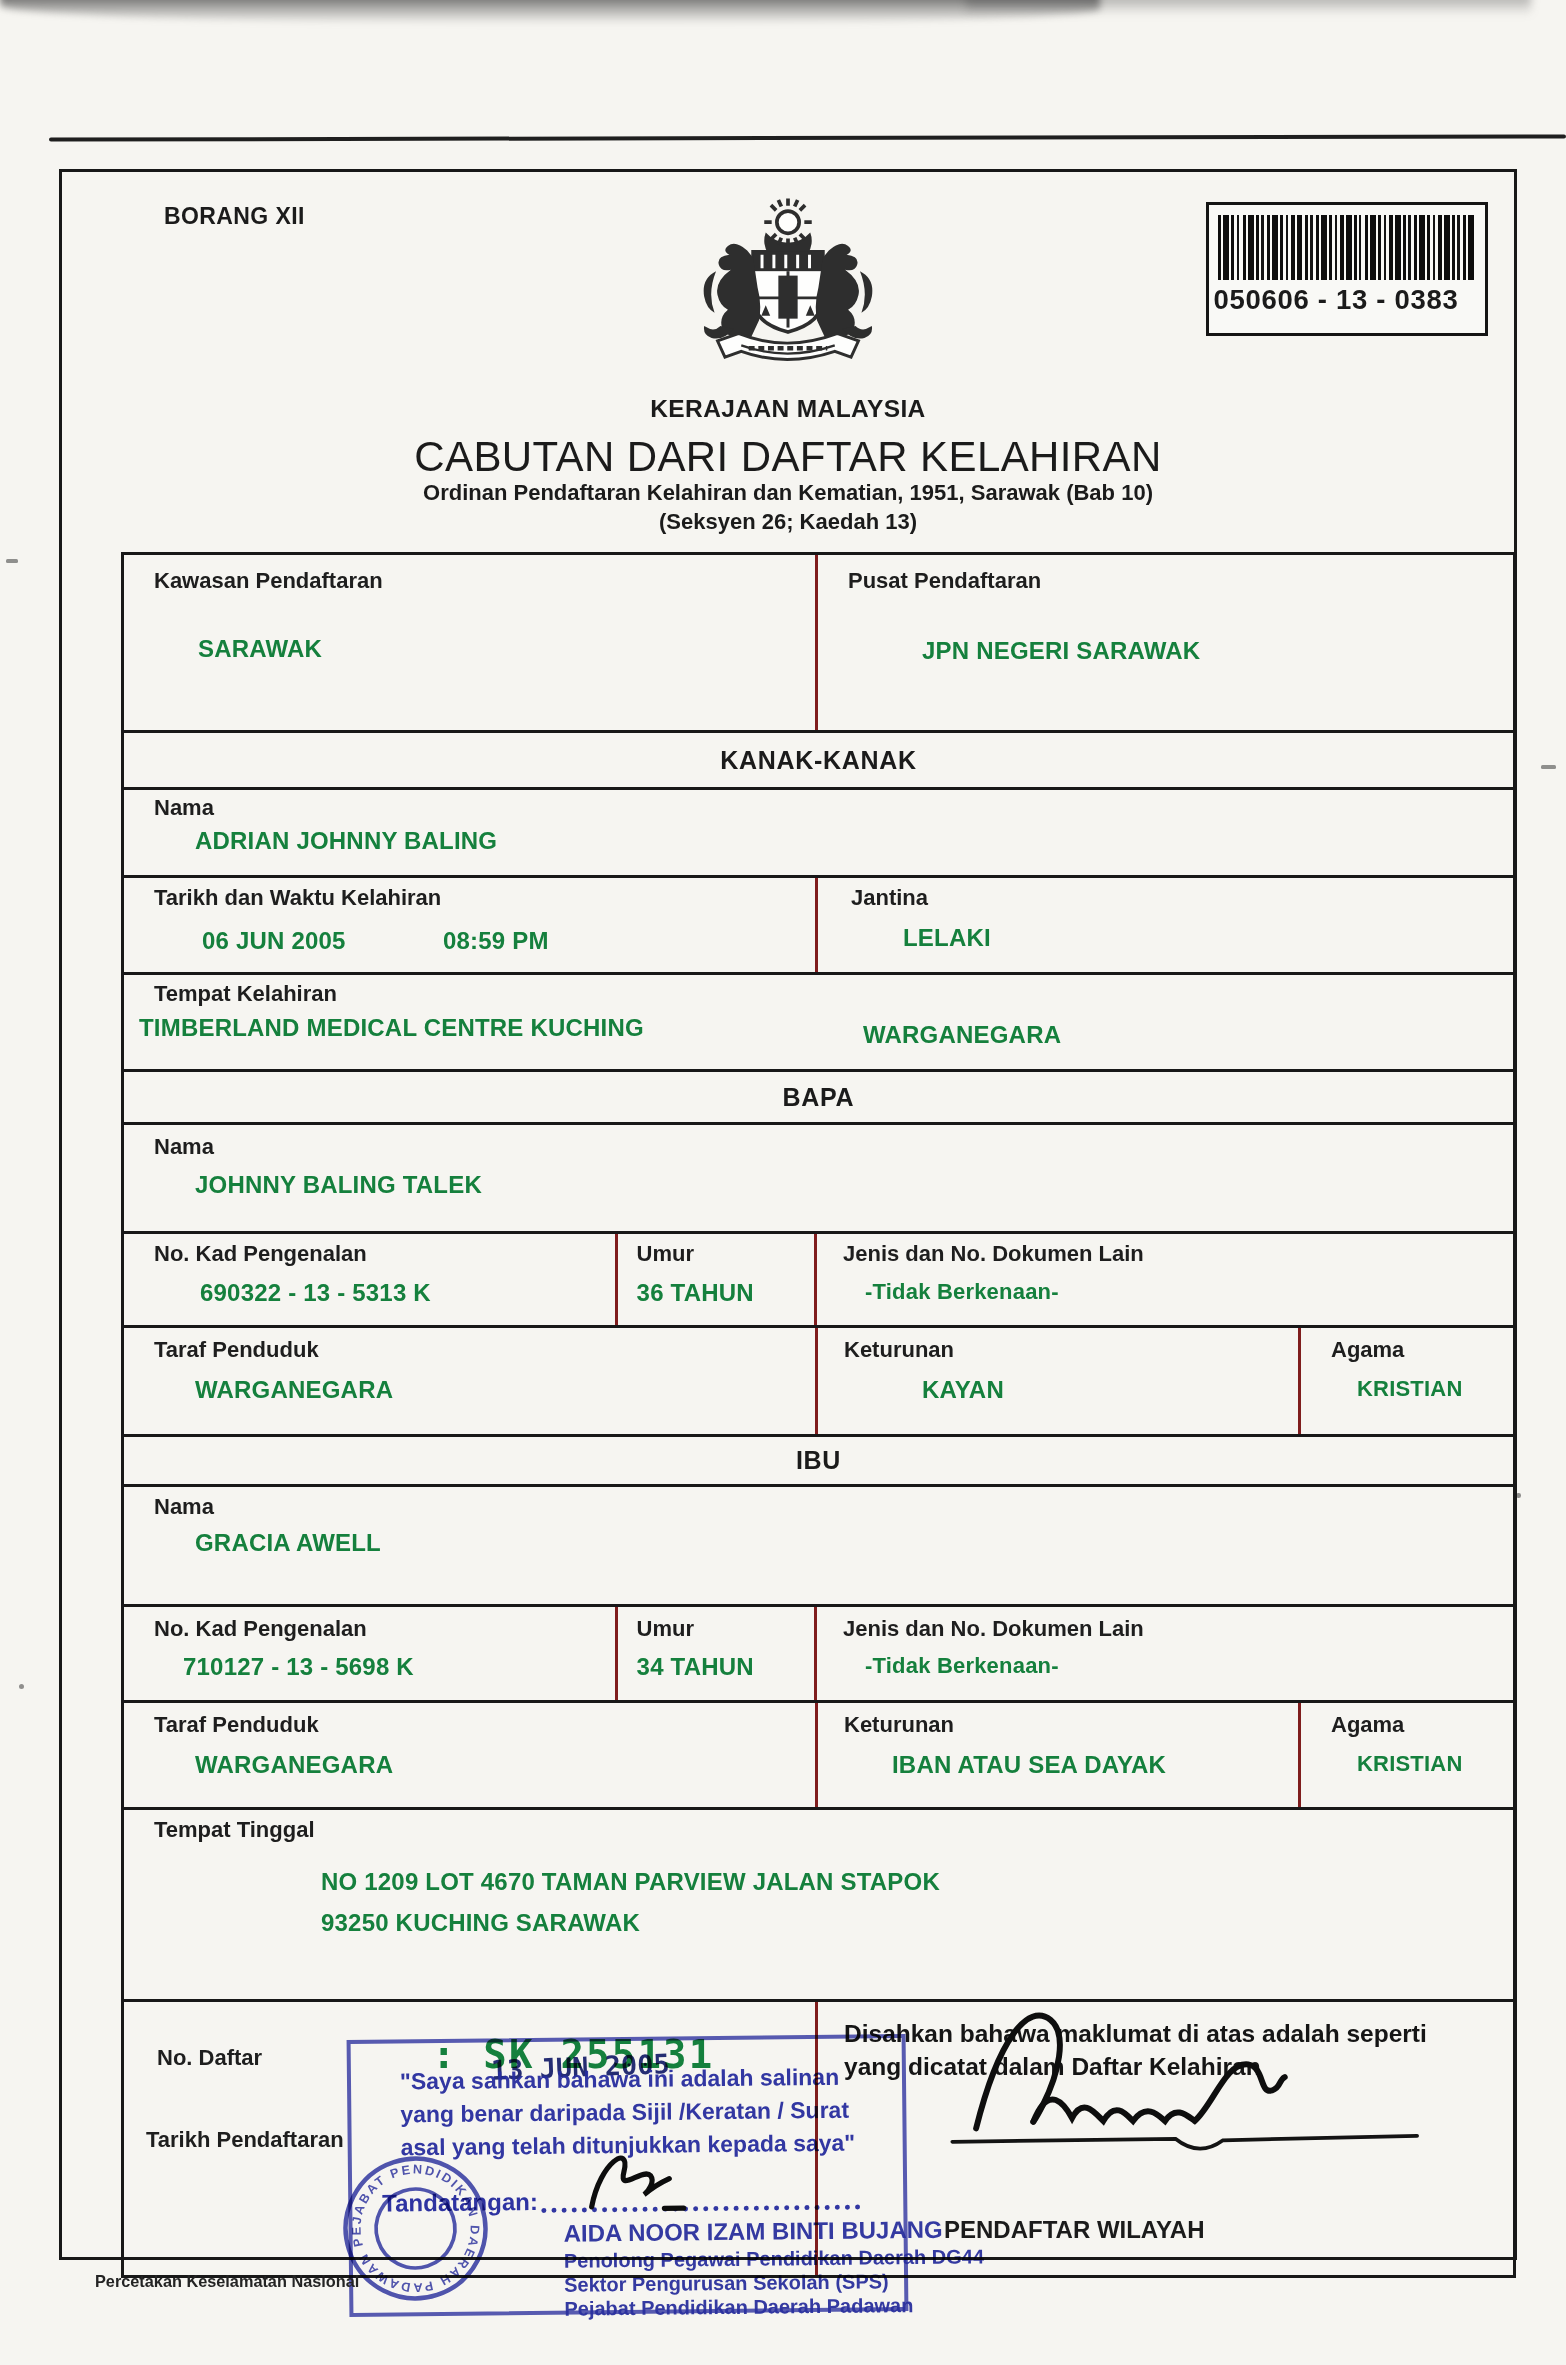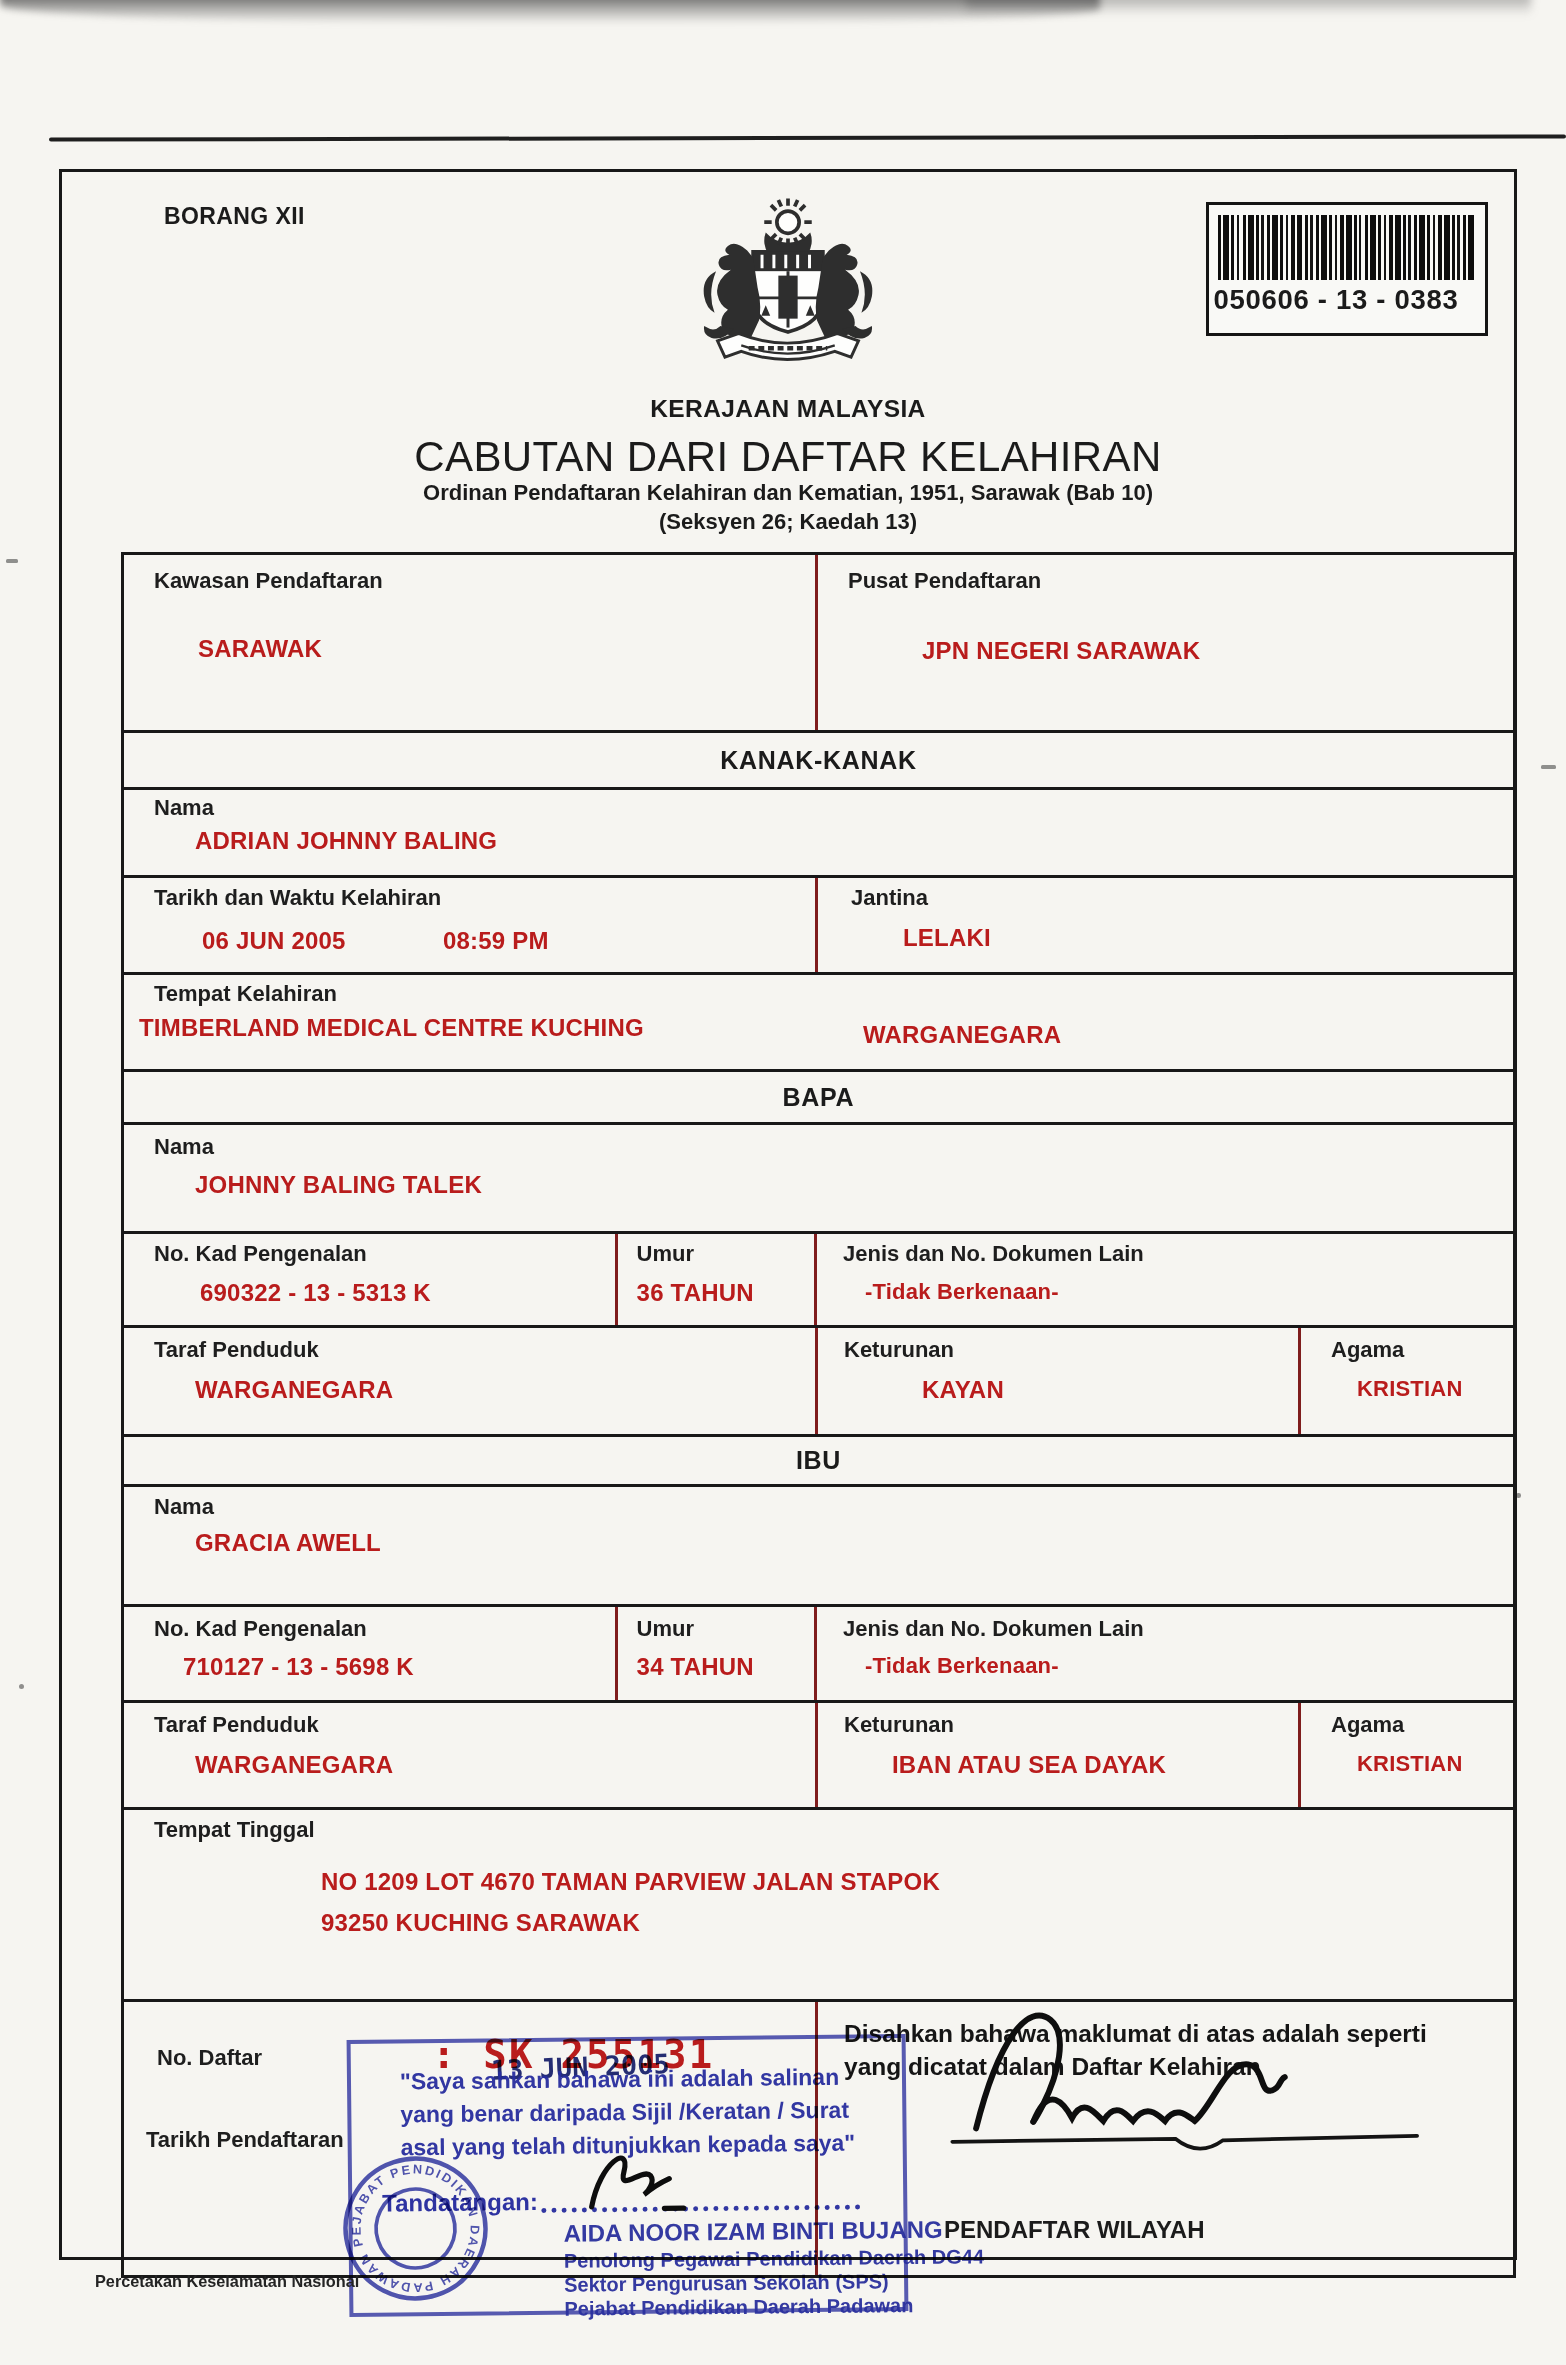--- a/index.html
+++ b/index.html
@@ -34,21 +34,21 @@
   .ordinance{top:308px;font-size:22px;font-weight:bold;}
   .seksyen{top:337px;font-size:22px;font-weight:bold;}
   
   .reg-table{left:59px;top:380px;width:1389px;border:3px solid #181818;background:transparent;}
   .trow{position:relative;display:flex;border-bottom:3px solid #181818;}
   .trow:last-child{border-bottom:none;}
   .cell{position:relative;flex:1 1 auto;}
   .cell.fix{flex:0 0 auto;}
   .cell + .cell{border-left:3px solid #7f1d1d;}
   .lbl{position:absolute;font-size:22px;font-weight:bold;color:#1e1e1e;white-space:nowrap;}
-  .val{position:absolute;font-size:24px;font-weight:bold;color:#b91c1c;white-space:nowrap;letter-spacing:0.2px;}
+  .val{position:absolute;font-size:24px;font-weight:bold;color:#15803d;white-space:nowrap;letter-spacing:0.2px;}
   .sec-hdr{width:100%;text-align:center;font-size:25px;font-weight:bold;letter-spacing:0.7px;align-self:center;}
   .big-reg{font-family:"DejaVu Sans Mono","Liberation Mono",monospace;font-size:39px;font-weight:bold;letter-spacing:2.2px;}
   .cert-text{position:absolute;left:26px;top:16.3px;width:617px;font-size:24.5px;font-weight:bold;line-height:1.32;color:#151515;}
   .registrar-block{position:absolute;left:126px;top:212px;width:505px;text-align:left;font-size:24px;font-weight:bold;line-height:1.32;}
   
   .stamp-box{left:348px;top:2037px;width:551px;height:269px;border:4.5px solid rgba(43,49,166,.78);
     transform:rotate(-.6deg);mix-blend-mode:multiply;z-index:6;}
   .stamp-date{position:absolute;left:140px;top:10.4px;font-family:"DejaVu Sans Mono","Liberation Mono",monospace;
     font-size:27px;font-weight:bold;color:rgba(20,28,110,.92);transform:rotate(-1.5deg);white-space:nowrap;}
   .stamp-line{position:absolute;left:49px;font-size:23px;font-weight:bold;color:rgba(40,46,168,.95);white-space:nowrap;}

